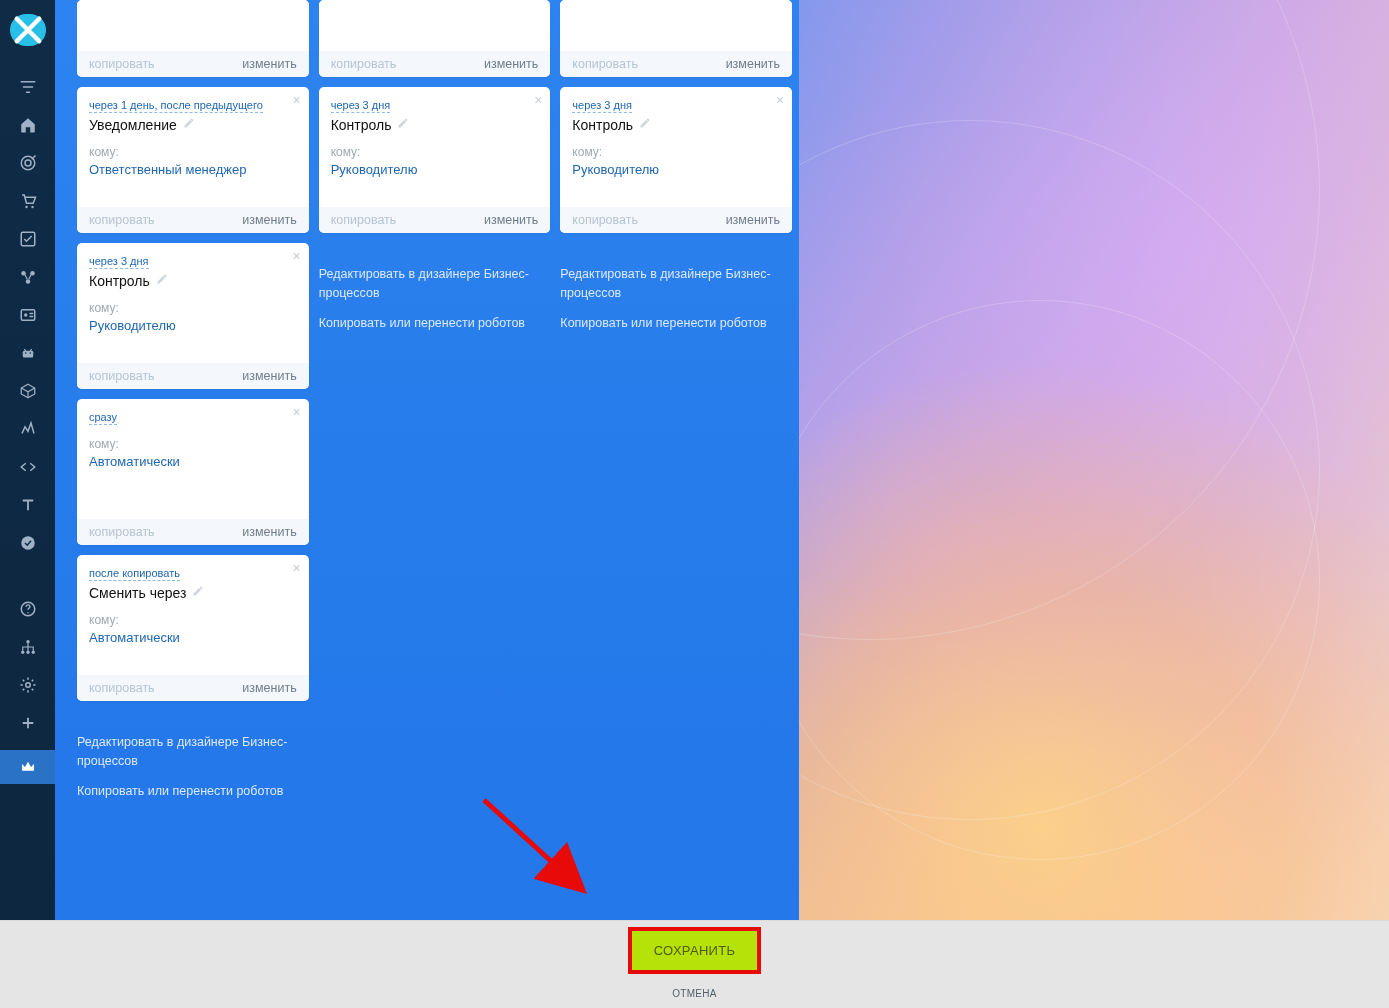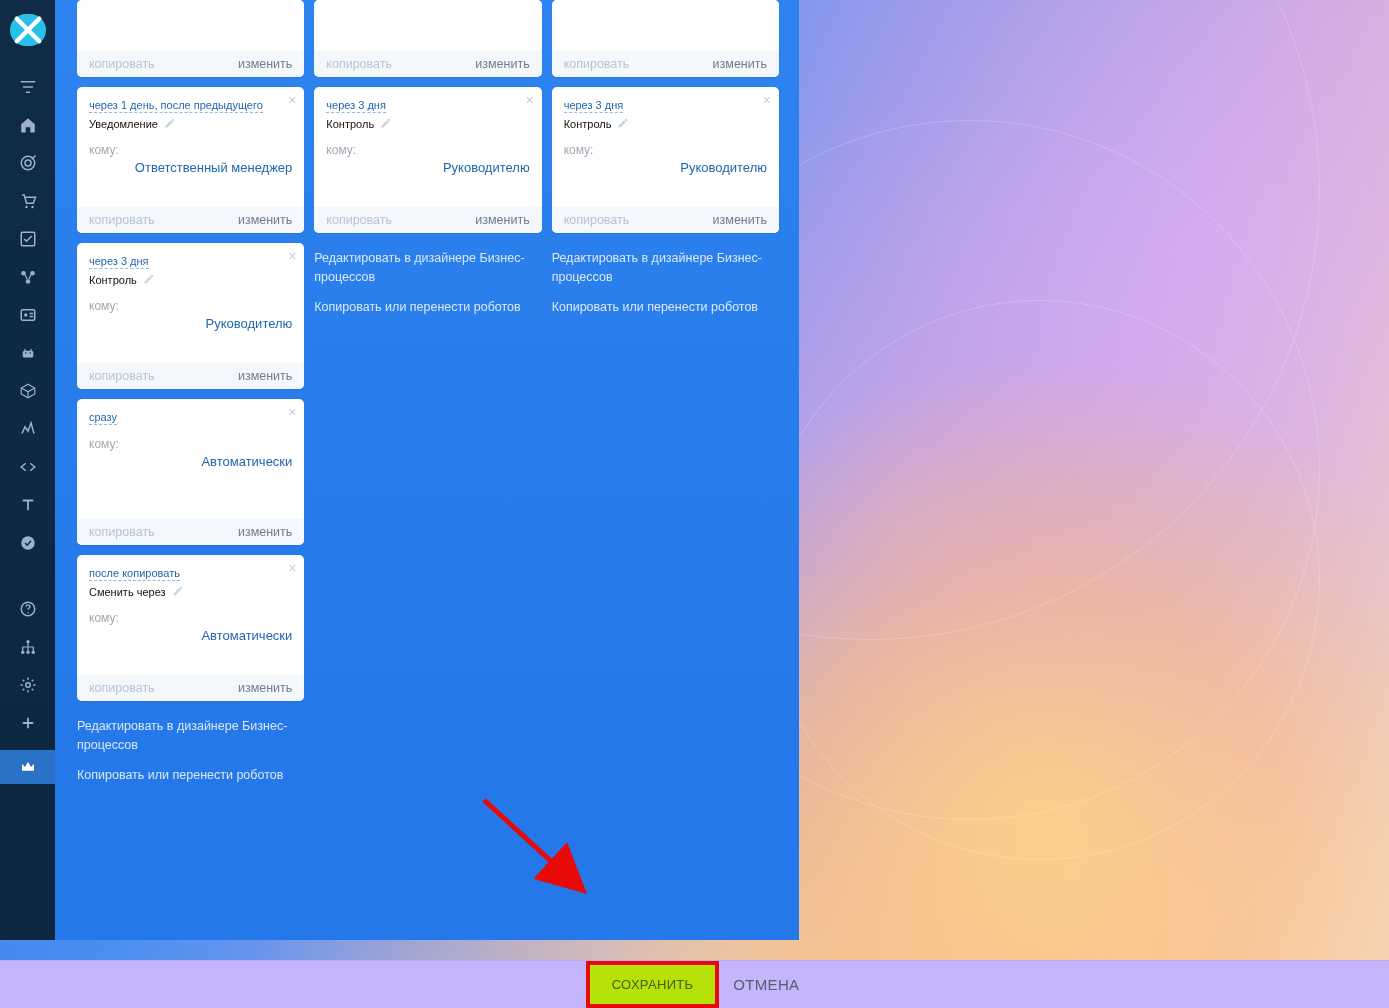--- a/index.html
+++ b/index.html
@@ -47,66 +47,67 @@
 }
 .side-icon svg { width:18px; height:18px; }
 .side-icon.active { color:#fff; fill:#fff; }
 .side-spacer { flex:0 0 12px; }
 
 
 .panel {
   position:absolute; left:55px; top:0;
   width: 744px; height: 940px;
   background: linear-gradient(180deg,#2d83ef 0%, #2478e9 80%);
-  z-index:2; padding-right:20px;
+  z-index:2; padding-right:7px;
 }
 
 
 .columns { display:flex; gap:10px; padding-left:22px; padding-top:0; }
 .col { width:234px; display:flex; flex-direction:column; gap:10px; }
 
 
 .card {
   background:#fff; border-radius:5px; overflow:hidden;
   display:flex; flex-direction:column;
   box-shadow:0 1px 2px rgba(0,0,0,0.06);
   position:relative;
 }
 .card-top-stub { height:51px; background:#fff; }
 .card-body { padding:10px 12px 8px 12px; font-size:13px; min-height:120px; position:relative;}
 .card-timing { color:#2067b0; font-size:11px; border-bottom:1px dashed #8db9e4; display:inline-block; padding-bottom:1px; cursor:pointer;}
-.card-title { color:#111; font-size:11px; margin-top:4px; display:flex; align-items:center; gap:6px;}
+.card-title { color:#111; font-size:14px; margin-top:4px; display:flex; align-items:flex-start; gap:6px;}
 .pencil { color:#cdd4dc; font-size:11px; }
 .pencil svg{width:12px;height:12px;fill:#cdd4dc;}
 .card-to-label { color:#a0a8b0; font-size:12px; margin-top:12px;}
-.card-to-value { color:#2067b0; font-size:13px; margin-top:3px;text-align:right;}
+.card-to-value { color:#2067b0; font-size:13px; margin-top:3px;}
 .card-close { position:absolute; right:8px; top:6px; color:#c7ced6; font-size:14px; cursor:pointer; line-height:1;}
 .card-footer {
   background:#f4f7fb; display:flex; justify-content:space-between;
   align-items:center; padding:6px 12px; font-size:12.5px;
 }
 .copy-link { color:#b6c4d4; cursor:pointer;}
 .edit-link { color:#6f7d8c; cursor:pointer;margin-left:33px;}
 
 
-.col-links { margin-top:6px; color:#dce9fb; font-size:12.5px; line-height:1.55; }
+.col-links { margin-top:22px; color:#dce9fb; font-size:12.5px; line-height:1.55; }
 .col-links a { color:#dce9fb; cursor:pointer; display:block; margin-bottom:10px;}
 
 
 .footerbar {
-  position:absolute; left:0; right:0; bottom:0; height:48px; background:#c4b5fd;
+  position:absolute; left:0; right:0; bottom:0; height:88px; background:#e5e5e5;
   z-index:5; display:flex; align-items:center; justify-content:center; gap:18px;
   border-top:1px solid rgba(0,0,0,0.04);
+  flex-direction:column;
 }
 .save-btn {
   background:#b4e209; color:#535c0b; font-size:13px; font-weight:400;
   padding:12px 22px; border:none; cursor:pointer; letter-spacing:0.3px;
   box-shadow:0 0 0 4px #e80909;
 }
-.cancel-btn { color:#54606e; font-size:15px; background:none;border:none;cursor:pointer; letter-spacing:0.3px;}
+.cancel-btn { color:#54606e; font-size:10px; background:none;border:none;cursor:pointer; letter-spacing:0.3px;}
 
 
 .arrow {
   position:absolute; left:476px; top:792px; z-index:6; pointer-events:none;
 }
 </style>
 </head>
 <body>
 
 <div class="wallpaper">

